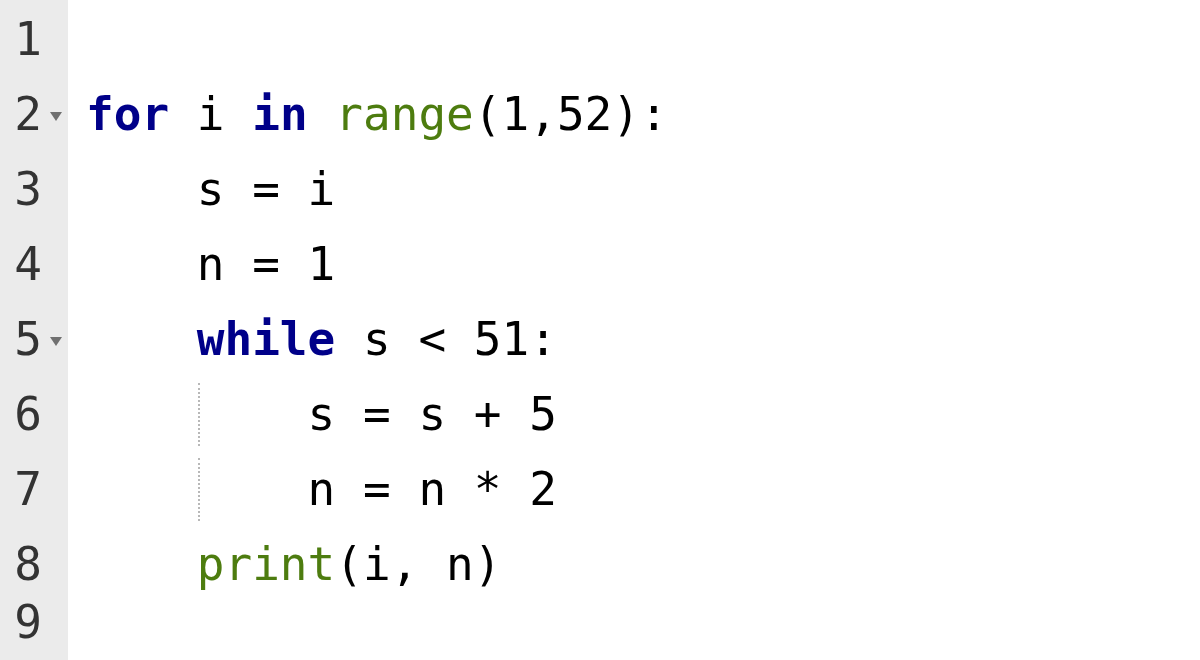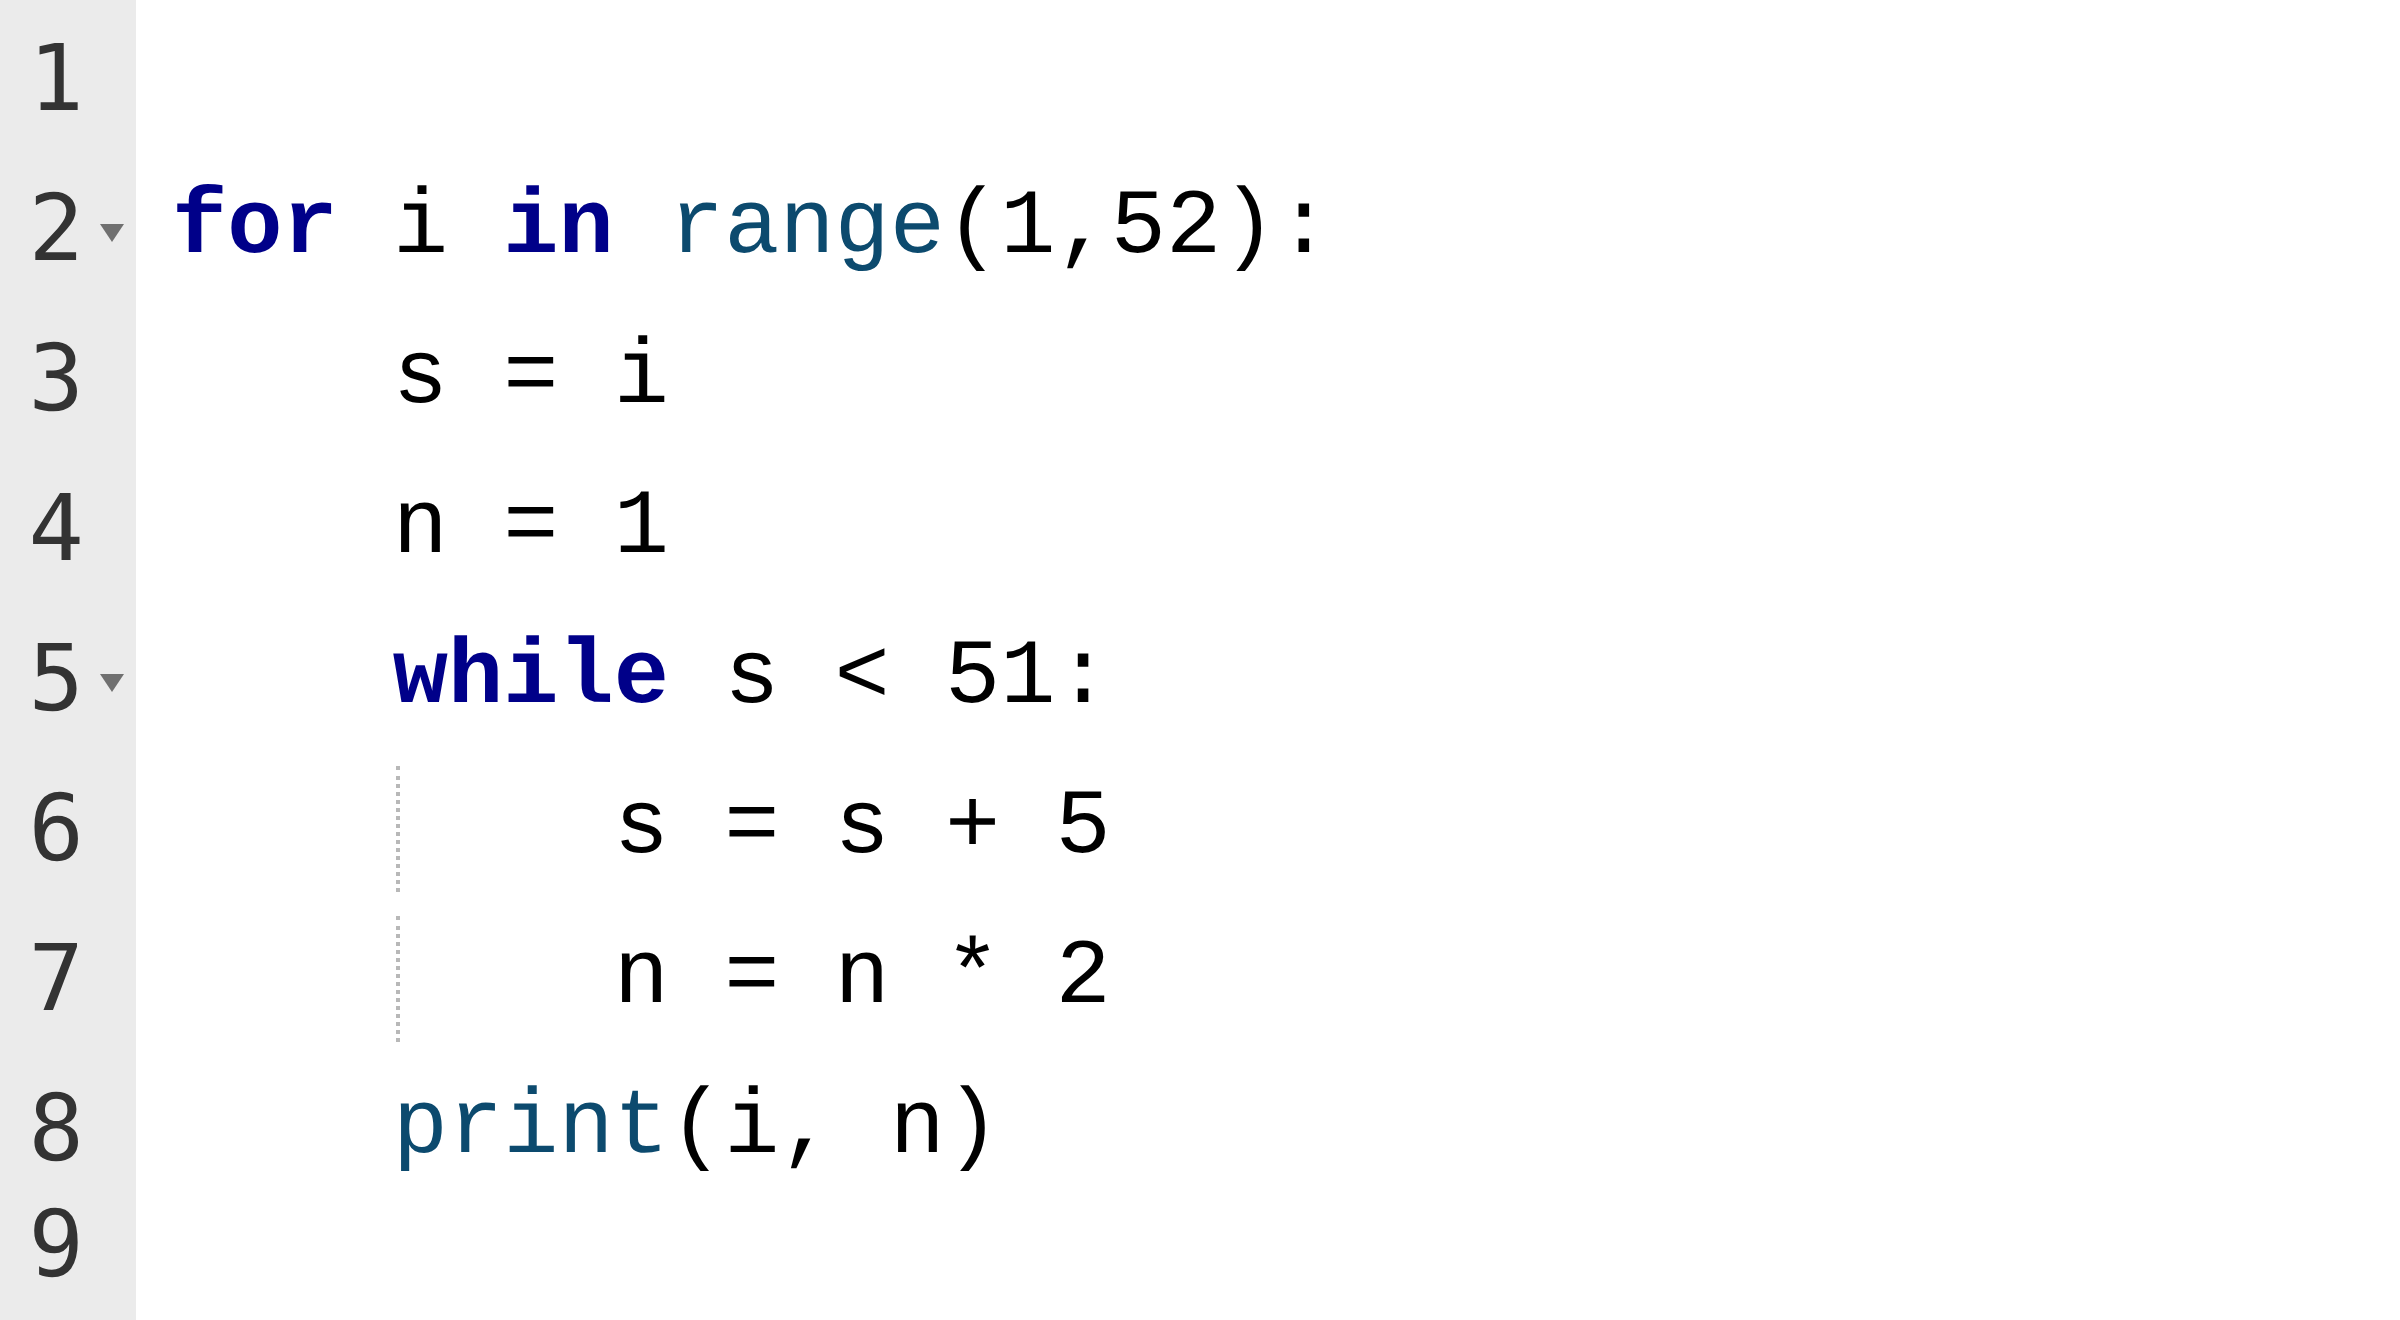--- a/index.html
+++ b/index.html
@@ -55,26 +55,25 @@
     white-space: pre;
     color: #000000;
     position: relative;
     flex: 1;
   }
   .code-row {
     height: 75px;
     display: flex;
     align-items: center;
     position: relative;
-    font-family: Liberation Mono, monospace;
   }
   .tok-kw   { color: #000089; font-weight: bold; }
   .tok-id   { color: #000000; }
   .tok-num  { color: #000000; }
-  .tok-call { color: #0c4a6e; }
+  .tok-call { color: #4d7c0f; }
   .tok-op   { color: #000000; }
   .tok-punc { color: #000000; }
 
   .indent-guide {
     position: absolute;
     top: 6px;
     bottom: 6px;
     width: 0;
     border-left: 2px dotted #b8b8b8;
   }

